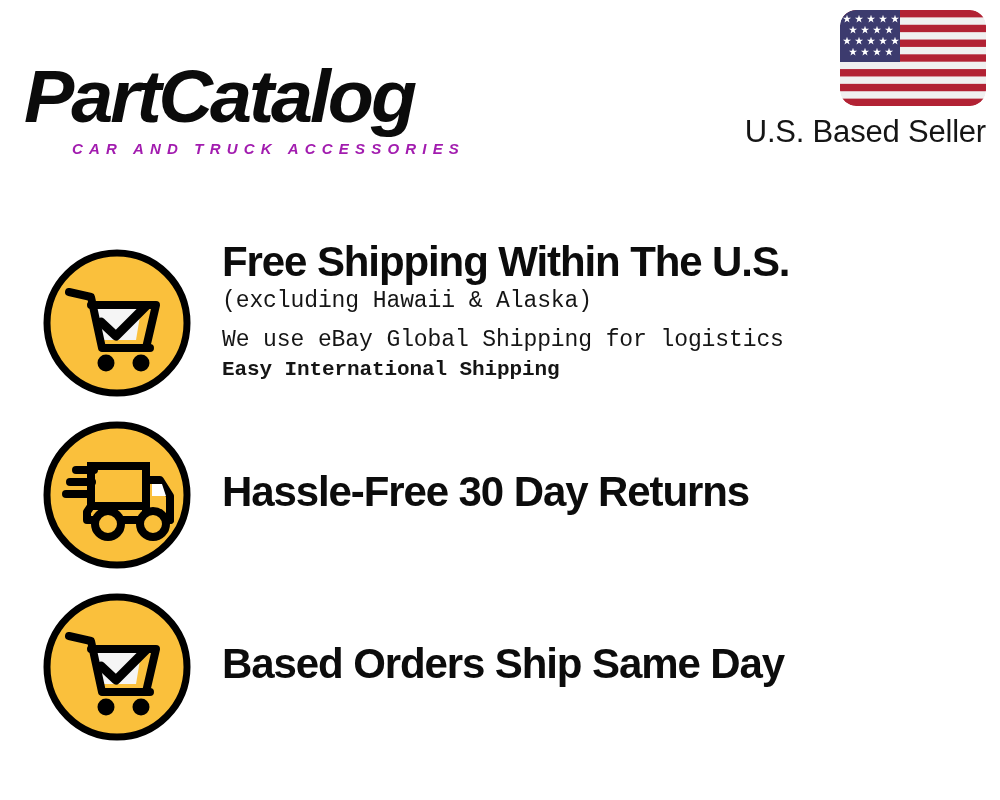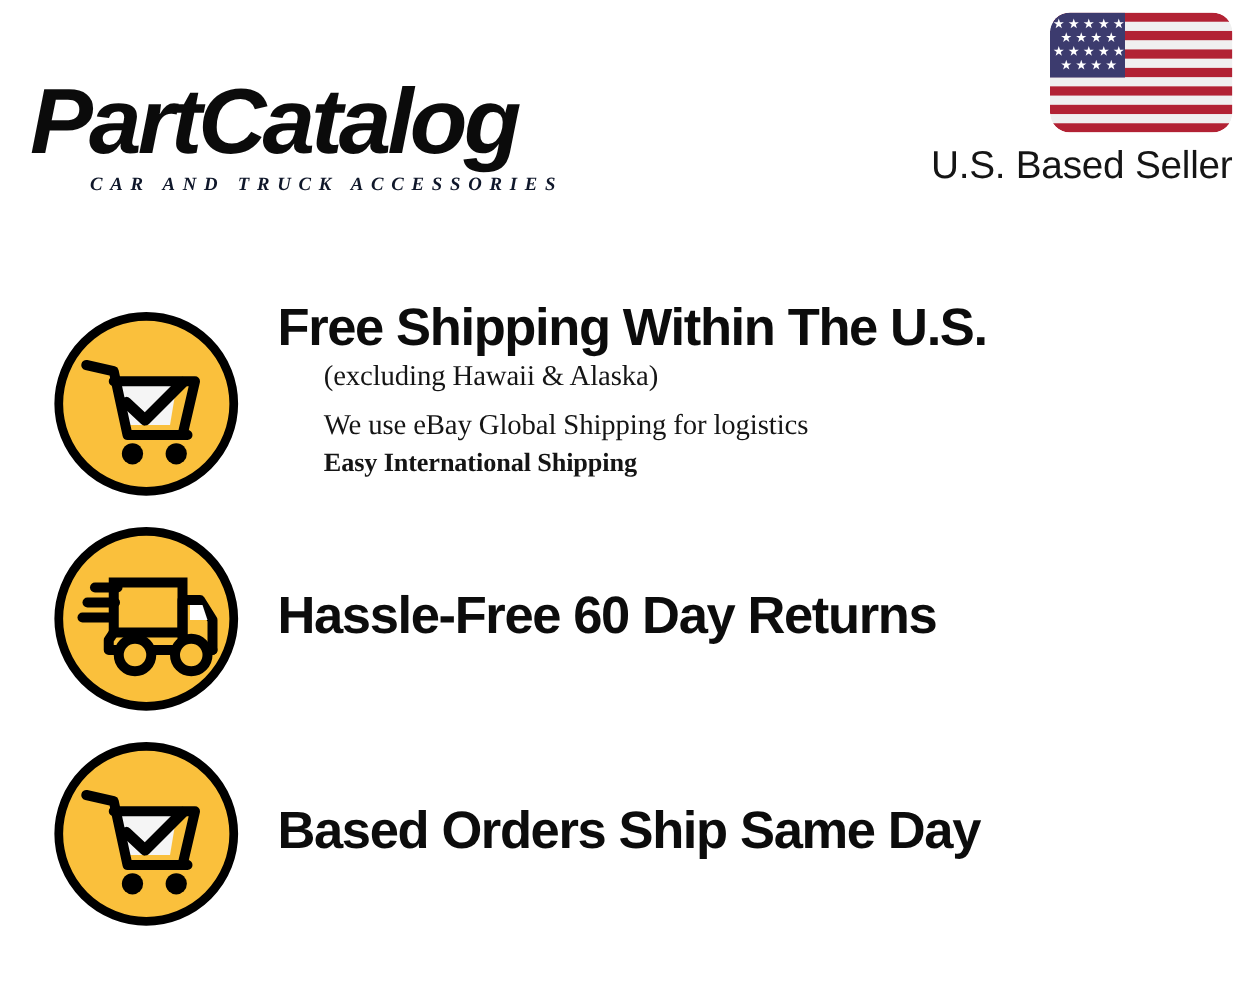--- a/index.html
+++ b/index.html
@@ -45,26 +45,26 @@
     line-height: 86px;
     color: #0b0b0b;
     transform: scaleX(1.02);
     transform-origin: left center;
     white-space: nowrap;
   }
   #brand-tagline {
     position: absolute;
     left: 48px;
     top: 86px;
-    font-family: Liberation Serif, serif;
+    font-family: Liberation Sans, sans-serif;
     font-weight: bold;
     font-style: italic;
     font-size: 15px;
     letter-spacing: 6.2px;
-    color: #0f172a;
+    color: #a21caf;
     white-space: nowrap;
   }
 
   
   #flag-badge {
     position: absolute;
     left: 840px;
     top: 10px;
     width: 146px;
     height: 96px;
@@ -115,27 +115,26 @@
   .feature-title {
     font-family: "Liberation Sans", sans-serif;
     font-weight: bold;
     font-size: 42px;
     line-height: 48px;
     letter-spacing: -1.1px;
     color: #0c0c0c;
     white-space: nowrap;
   }
   .feature-sub {
-    font-family: Liberation Serif, serif;
+    font-family: Liberation Mono, monospace;
     font-size: 23px;
     line-height: 30px;
     letter-spacing: -0.1px;
     color: #151515;
     white-space: nowrap;
-    margin-left: 37px;
   }
   .feature-sub.bold {
     font-weight: bold;
     font-size: 21px;
     line-height: 30px;
   }
   .sub-gap { height: 9px; }
 
   
   #row-0 { top: 248px; }
@@ -242,21 +241,21 @@
         <polygon points="110,64 120,64 124,76 110,76" fill="#FFFFFF"></polygon>
         <path d="M49,86 L45,92 L45,100 L128,100" fill="none" stroke="#000000" stroke-width="8" stroke-linecap="round" stroke-linejoin="round"></path>
         <circle cx="66" cy="104" r="13" fill="#FAC03C" stroke="#000000" stroke-width="8"></circle>
         <circle cx="111" cy="104" r="13" fill="#FAC03C" stroke="#000000" stroke-width="8"></circle>
         <line x1="34" y1="50" x2="52" y2="50" stroke="#000000" stroke-width="8" stroke-linecap="round"></line>
         <line x1="28" y1="62" x2="50" y2="62" stroke="#000000" stroke-width="8" stroke-linecap="round"></line>
         <line x1="24" y1="74" x2="46" y2="74" stroke="#000000" stroke-width="8" stroke-linecap="round"></line>
       </svg>
     </div>
     <div class="feature-text">
-      <div class="feature-title">Hassle-Free 60 Day Returns</div>
+      <div class="feature-title">Hassle-Free 30 Day Returns</div>
     </div>
   </div>
 
   <div class="feature-row" id="row-2">
     <div class="feature-icon">
       <svg viewBox="0 0 150 150" xmlns="http://www.w3.org/2000/svg" aria-hidden="true">
         <circle cx="75" cy="75" r="70" fill="#FAC03C" stroke="#000000" stroke-width="7"></circle>
         <polygon points="50,56 100,56 94,92 57,92" fill="#F5F5F5"></polygon>
         <path d="M27,44 L49,49 L60,100 L108,100" fill="none" stroke="#000000" stroke-width="8" stroke-linecap="round" stroke-linejoin="round"></path>
         <path d="M49,57 L114,57 L104,100" fill="none" stroke="#000000" stroke-width="8" stroke-linecap="round" stroke-linejoin="round"></path>

